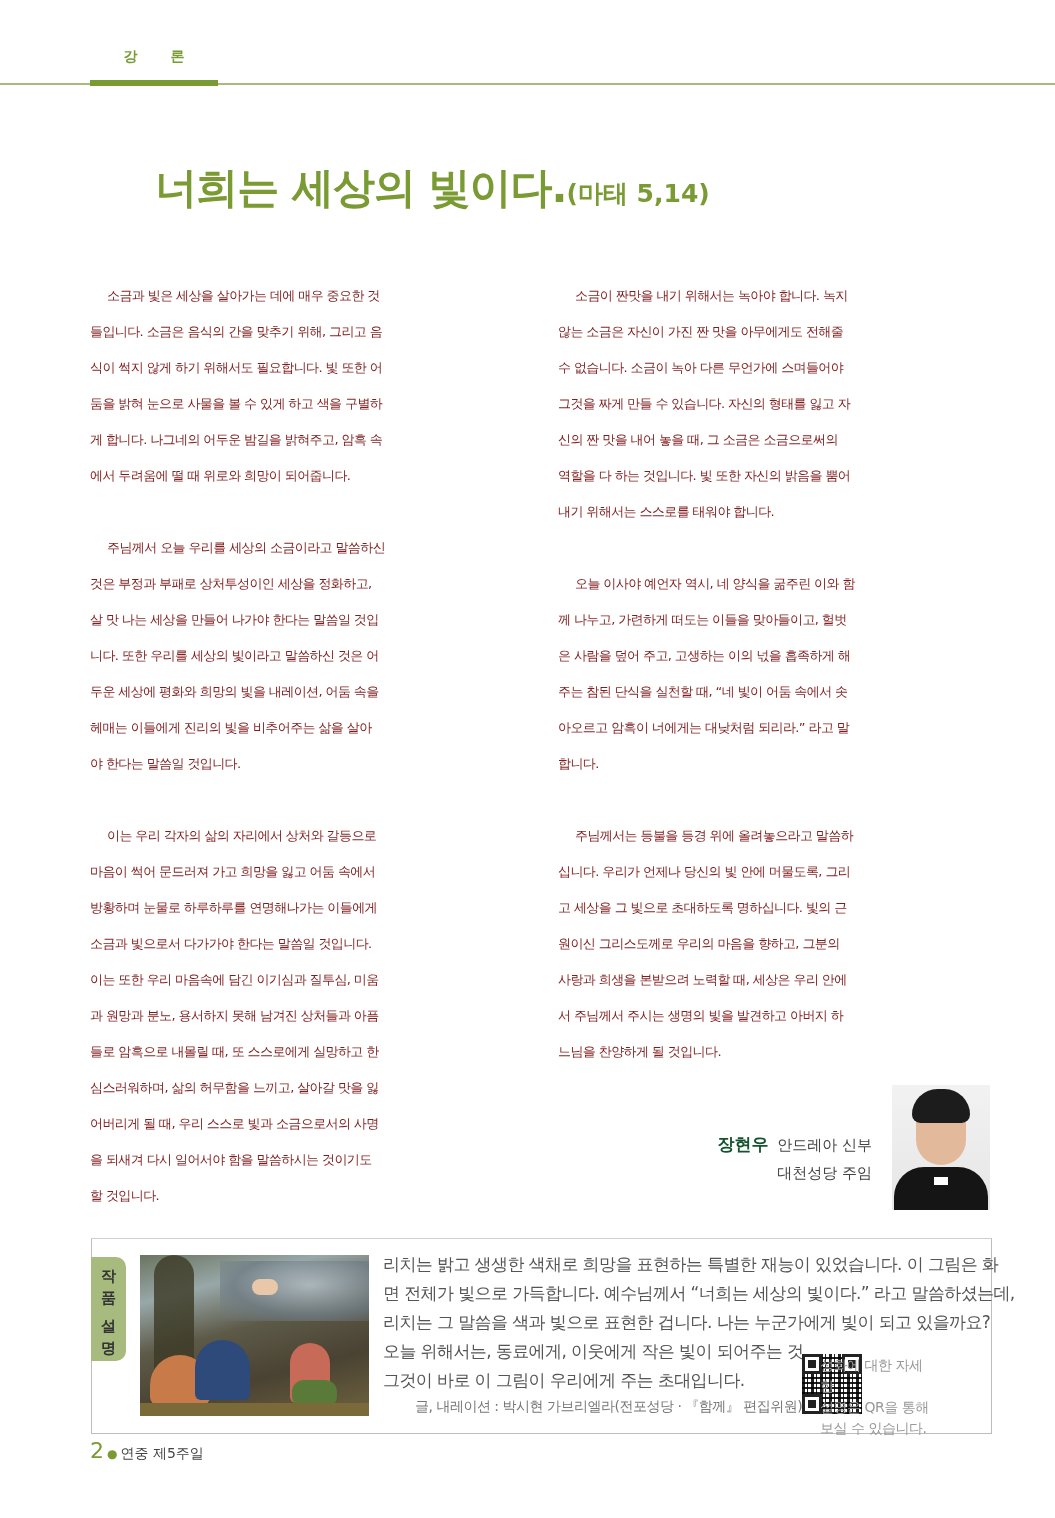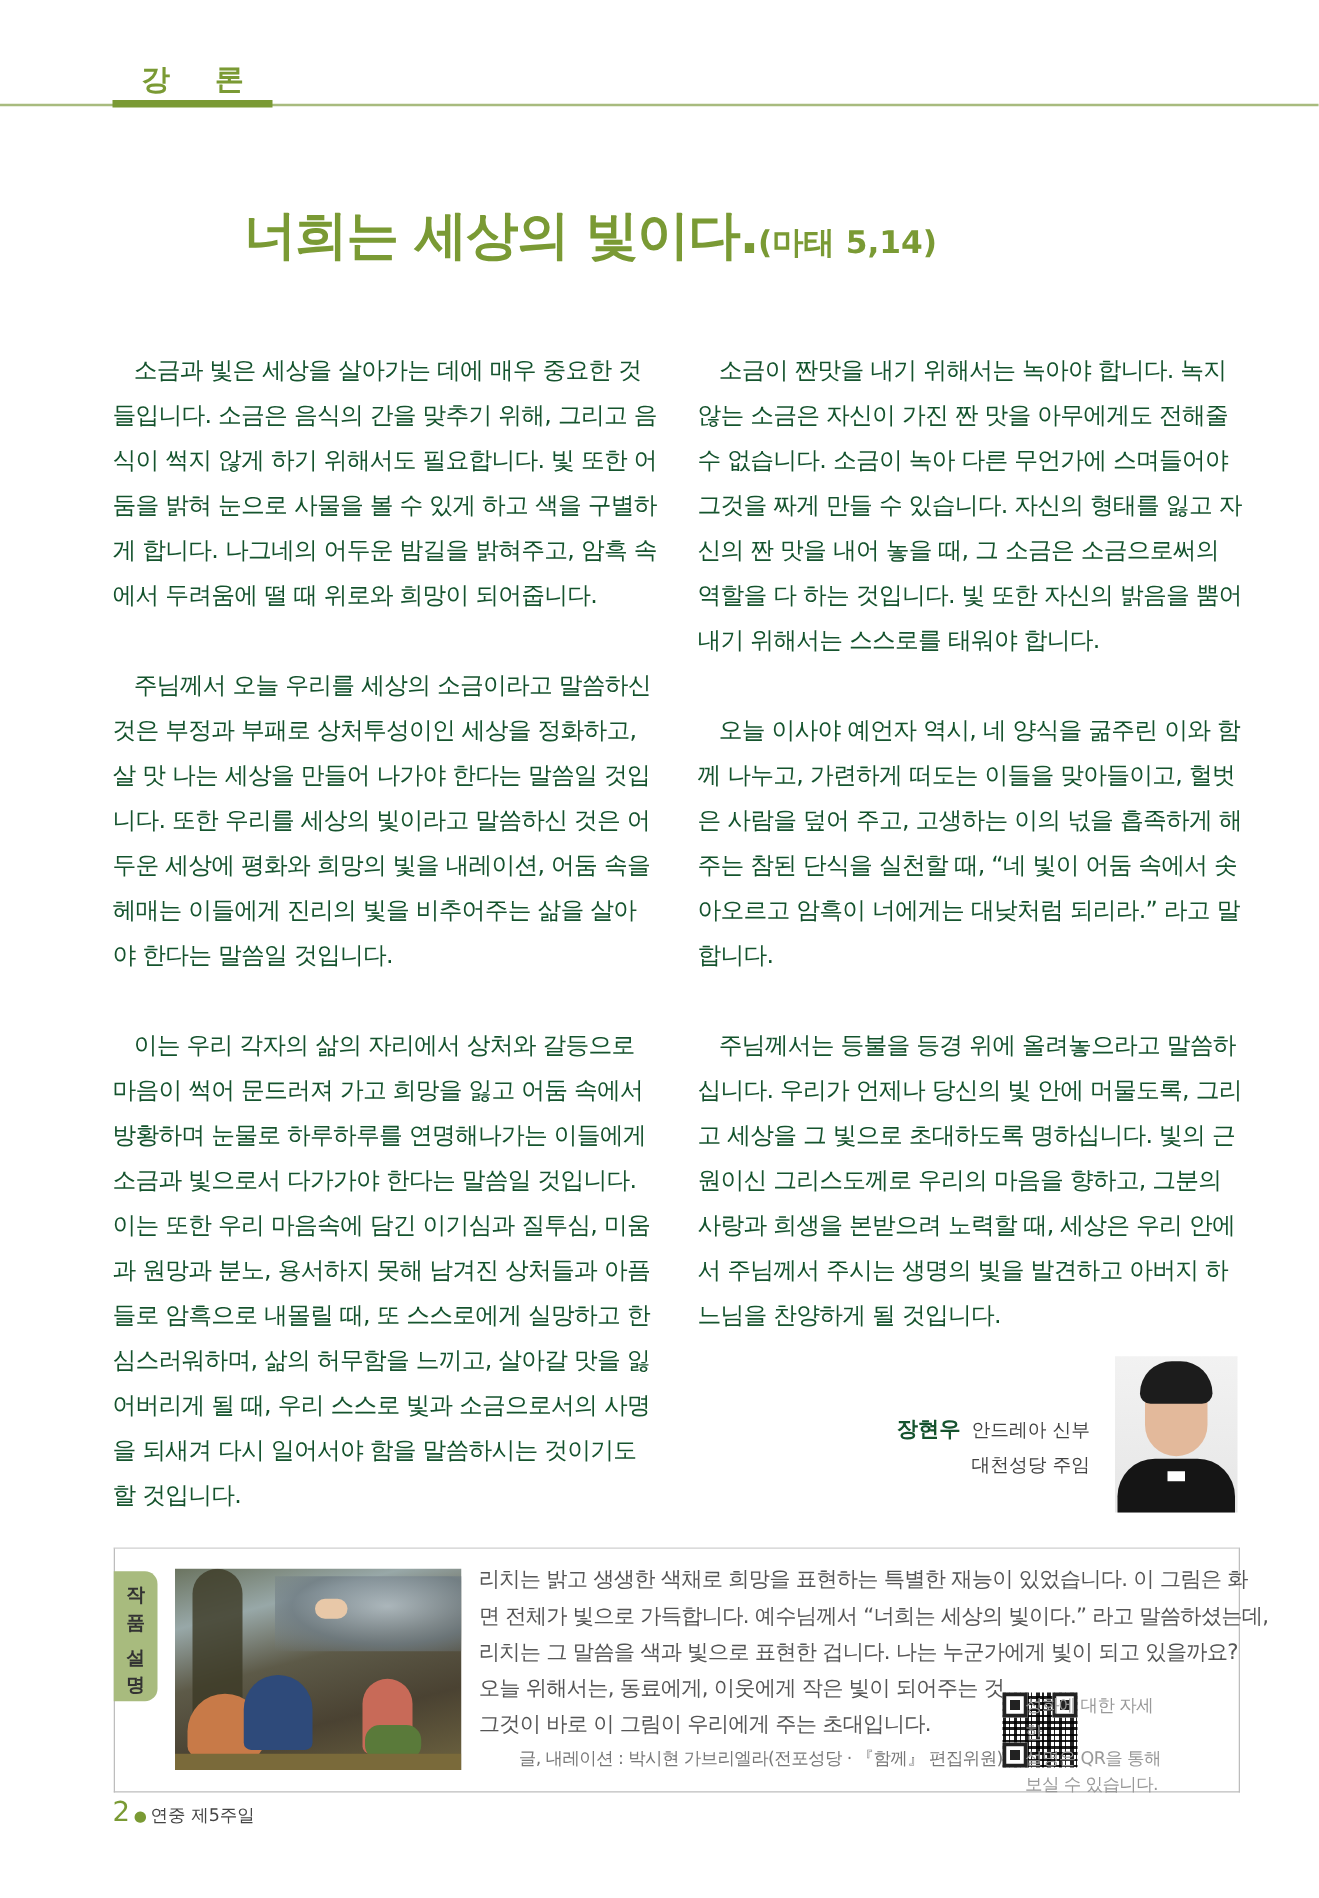--- a/index.html
+++ b/index.html
@@ -1,28 +1,28 @@
 <!DOCTYPE html>
 <html><head>
 <meta charset="utf-8">
 <style>
   html, body { margin: 0; padding: 0; background: #ffffff; }
   body { width: 1055px; height: 1518px; position: relative; overflow: hidden;
          font-family: "DejaVu Sans", "Liberation Sans", sans-serif; color: #333; }
 
   .section-tag { position: absolute; left: 90px; top: 48px; width: 128px; text-align: center;
-                 font-size: 23px; font-weight: bold; letter-spacing: 14px; color: #7a9a34; padding-left: 14px; box-sizing: border-box; }
+                 font-size: 14px; font-weight: bold; letter-spacing: 14px; color: #7a9a34; padding-left: 14px; box-sizing: border-box; }
   .rule { position: absolute; left: 0; top: 83px; width: 1055px; height: 2px; background: #a8bb7e; }
   .rule-accent { position: absolute; left: 90px; top: 80px; width: 128px; height: 6px; background: #7a9a34; }
 
-  .title { position: absolute; left: 0; top: 160px; width: 865px; text-align: center; color: #7a9a34; font-weight: bold; white-space: nowrap; margin-left: 40px; }
+  .title { position: absolute; left: 0; top: 160px; width: 865px; text-align: center; color: #7a9a34; font-weight: bold; white-space: nowrap; }
   .title .main { font-size: 42px; letter-spacing: -1px; }
   .title .ref { font-size: 25px; }
 
-  .col { position: absolute; top: 278px; width: 432px; font-size: 19px; line-height: 36px; color: #14532d; letter-spacing: -0.6px; }
+  .col { position: absolute; top: 278px; width: 432px; font-size: 13px; line-height: 36px; color: #7f1d1d; letter-spacing: -0.6px; }
   .col.left { left: 90px; }
   .col.right { left: 558px; }
   .col p { margin: 0 0 36px 0; text-indent: 17px; text-align: justify; }
   .col p span.line { display: block; white-space: nowrap; }
   .col p span.line:first-child { text-indent: 17px; }
   .col p { text-indent: 0; }
 
   .author { position: absolute; left: 640px; top: 1130px; width: 232px; text-align: right; font-size: 15px; line-height: 28px; color: #444; }
   .author .name { font-weight: bold; font-size: 17px; color: #14532d; margin-right: 4px; }
   .photo { position: absolute; left: 892px; top: 1085px; width: 98px; height: 125px; background: linear-gradient(#f2f2f2, #e6e6e6); overflow: hidden; }

